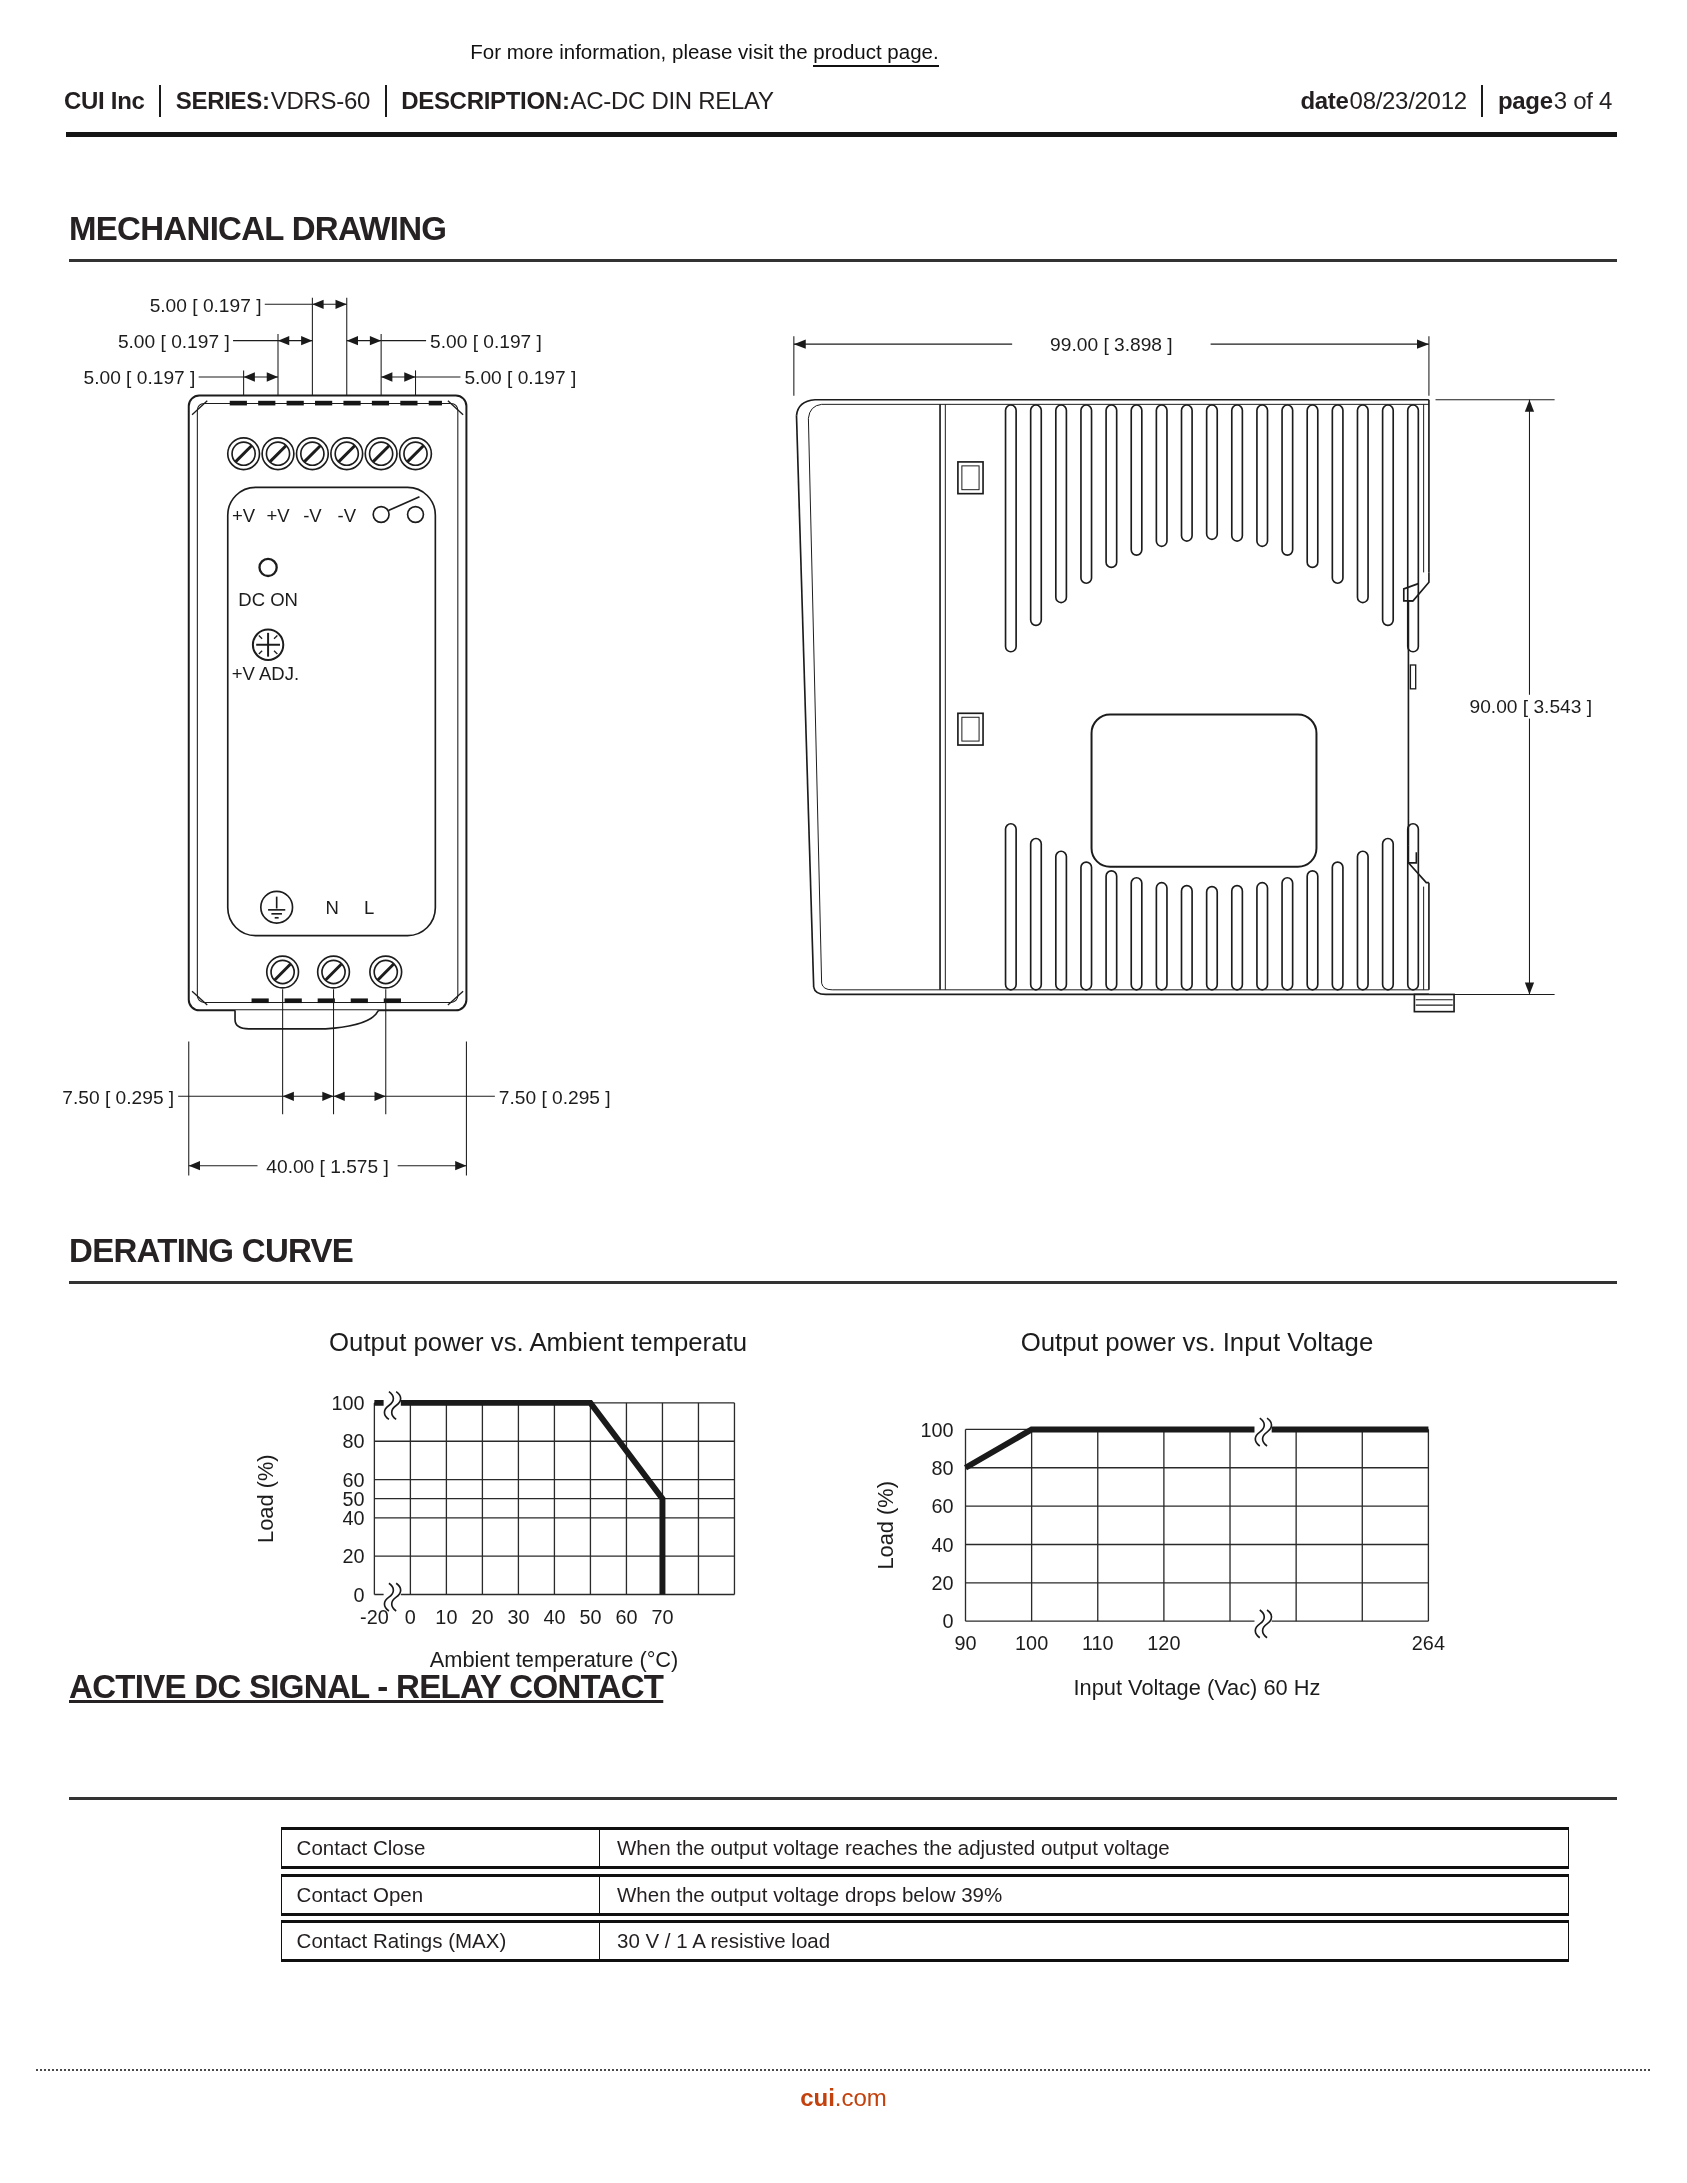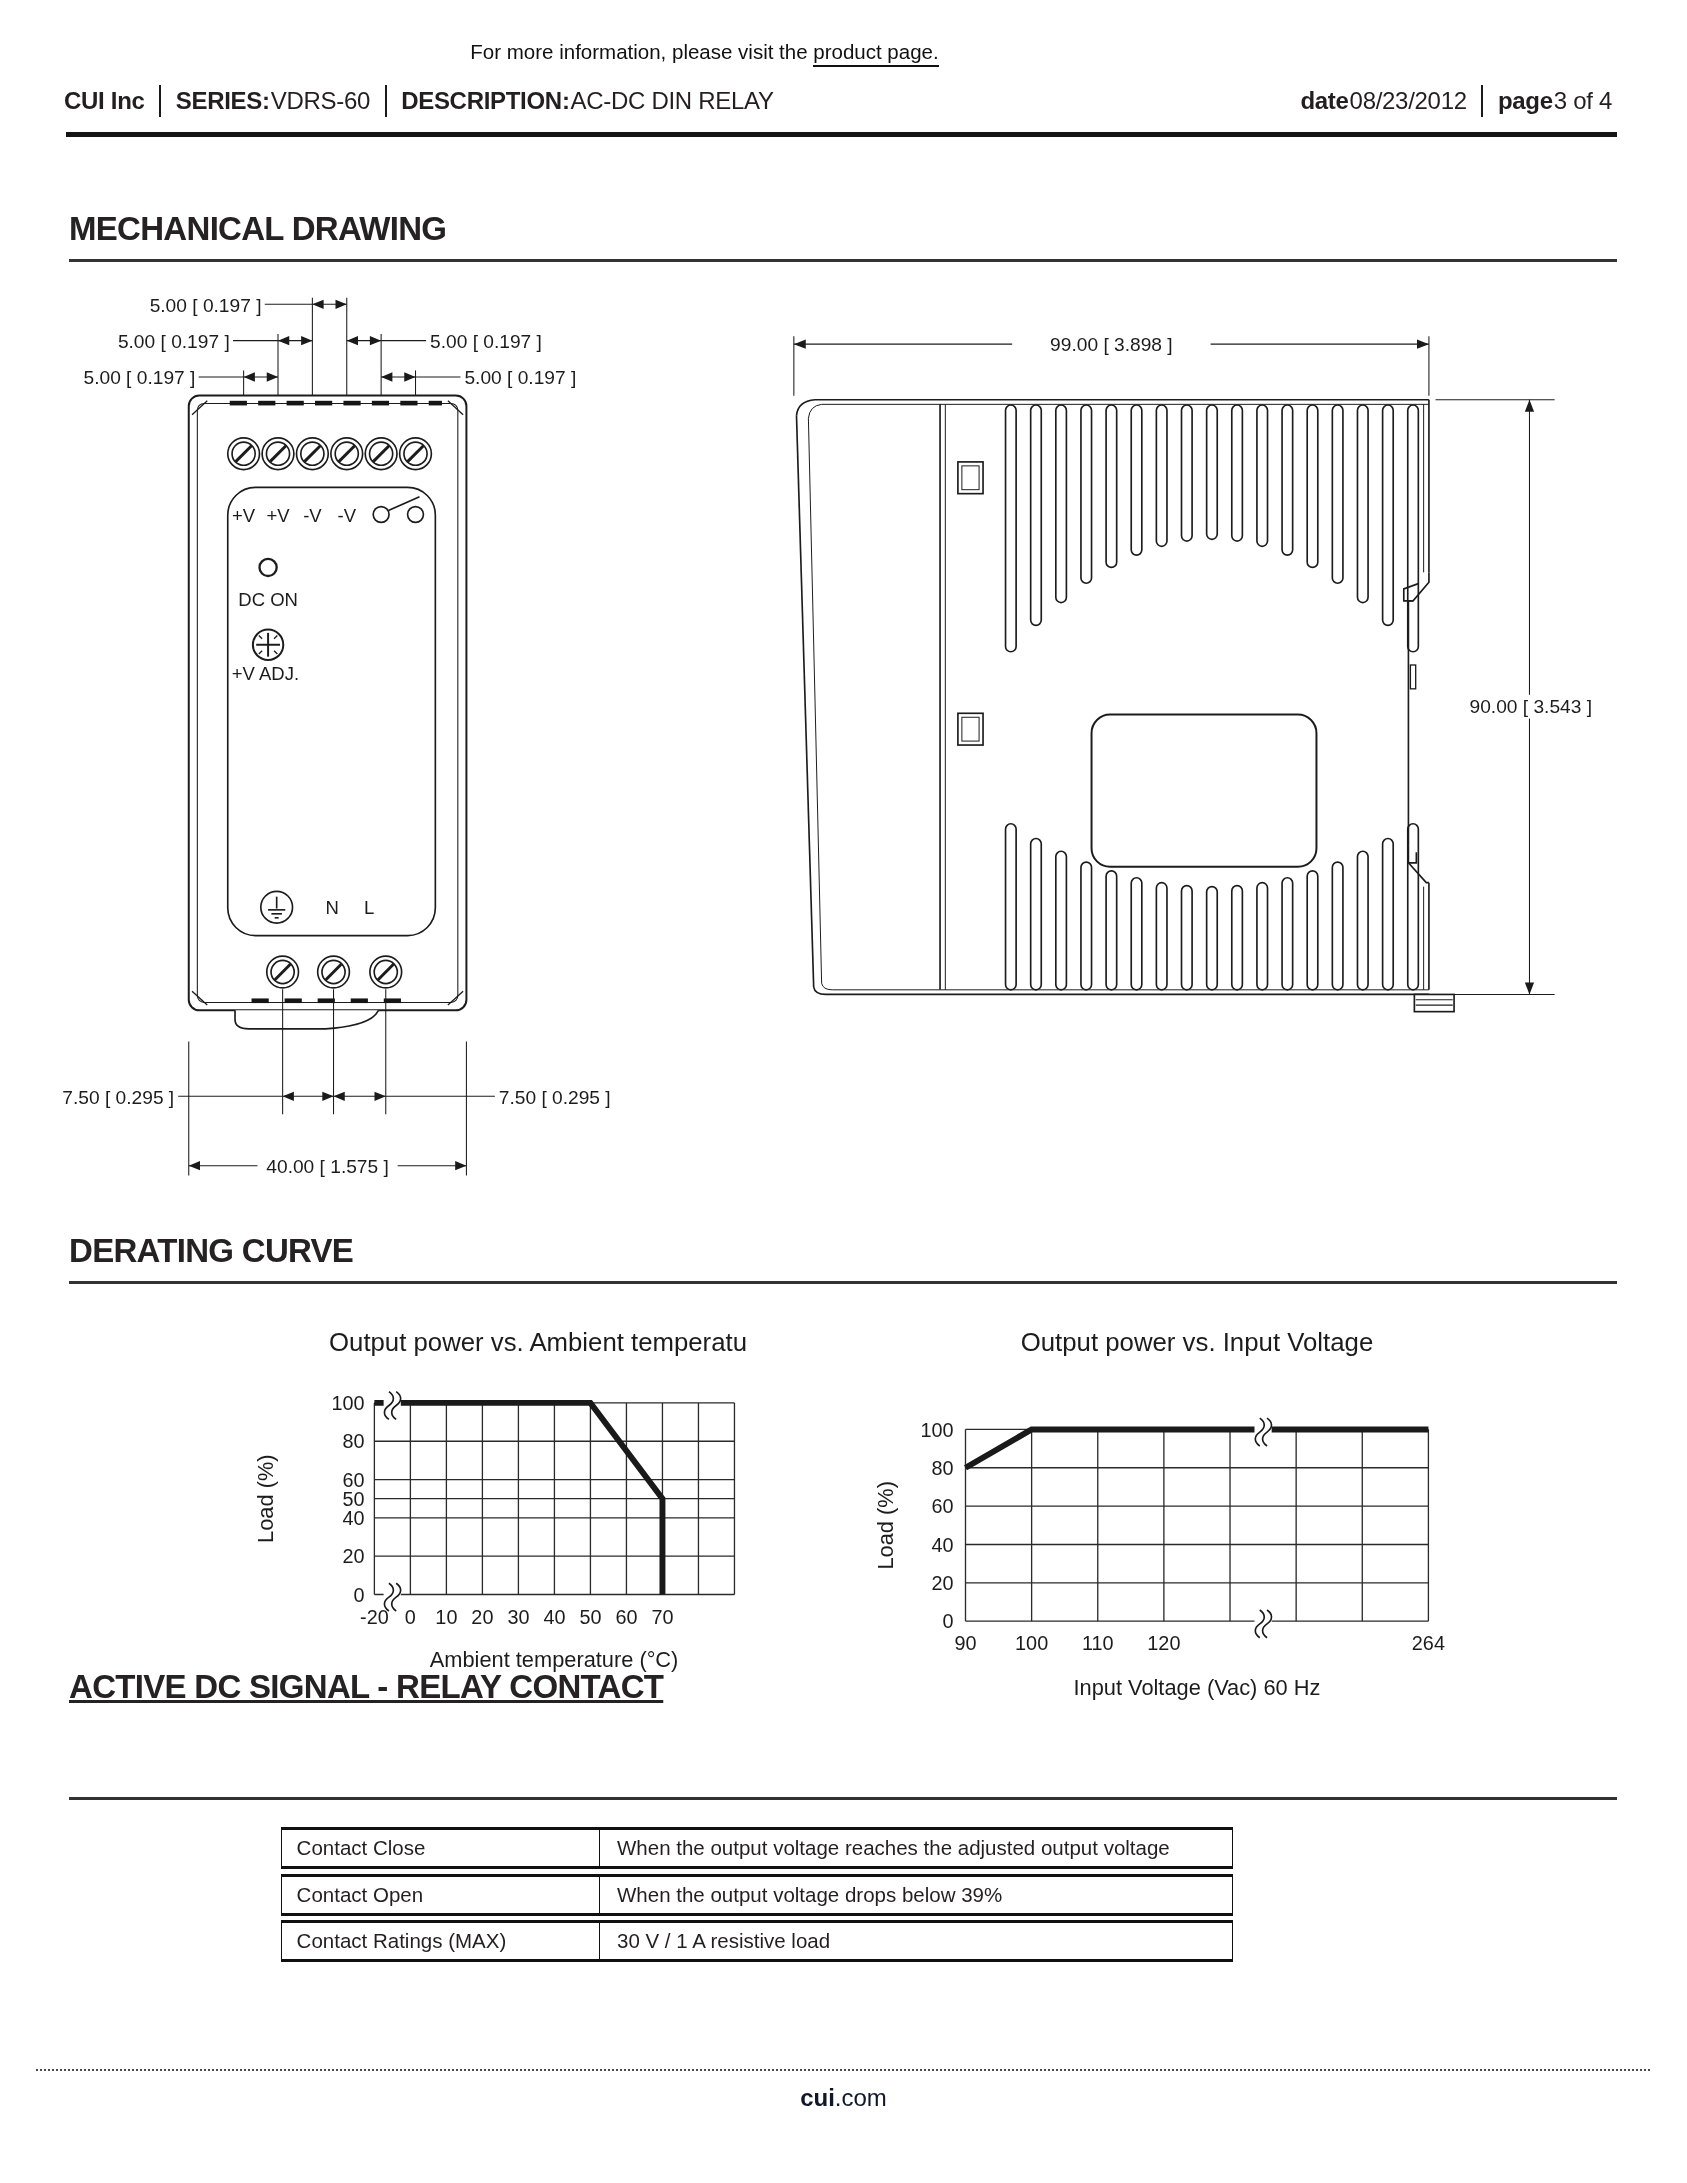--- a/index.html
+++ b/index.html
@@ -11,27 +11,27 @@
   #header-bar { top:85px; left:64px; width:1548px; display:flex; justify-content:space-between; align-items:flex-end; font-size:24px; letter-spacing:-0.3px; white-space:nowrap; }
   .hgroup { display:flex; align-items:center; }
   .hsep { display:inline-block; width:2px; height:32px; background:#1a1a1a; margin:0 14.6px; }
   .b { font-weight:bold; }
   .hval { margin-left:1px; }
   #top-rule { top:132px; left:66px; width:1551px; height:4.6px; background:#151515; }
   
   .section-h { font-size:33px; font-weight:bold; letter-spacing:-0.7px; color:#262223; }
   .section-rule { height:2.6px; background:#333; width:1548px; left:69px; }
   
-  #relay-table { top:1827px; left:281px; width:952px; font-size:20.5px; }
+  #relay-table { top:1827px; left:281px; width:1288px; font-size:20.5px; }
   .trow { display:flex; align-items:center; height:42px; border-top:3.3px solid #101010; border-bottom:3.3px solid #101010; border-left:1.3px solid #101010; border-right:1.3px solid #101010; margin-bottom:4.6px; background:#fff; }
   .tcell-l { width:318px; align-self:stretch; display:flex; align-items:center; padding-left:14.6px; border-right:1.3px solid #101010; }
   .tcell-r { flex:1; padding-left:17px; }
   
   #footer-rule { top:2069px; left:36px; width:1614px; border-top:2.6px dotted #4a4a4a; height:0; }
-  #footer-brand { top:2084px; left:0; width:1687px; text-align:center; font-size:24px; color:#0f172a; }
+  #footer-brand { top:2084px; left:0; width:1687px; text-align:center; font-size:24px; color:#c2410c; }
   svg text { font-family:"Liberation Sans", sans-serif; fill:#1c1c1c; }
   .dimtxt { font-size:29px; }
   .ticktxt { font-size:30px; }
   .axistxt { font-size:33px; }
   .charttitle { font-size:39px; }
   .paneltxt { font-size:28px; }
 </style>
 </head>
 <body>
 

